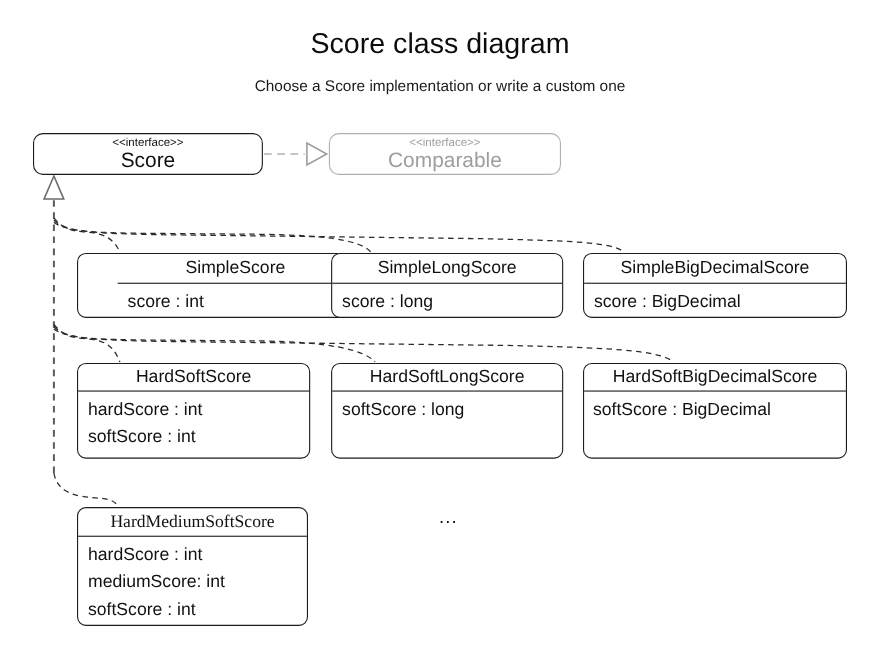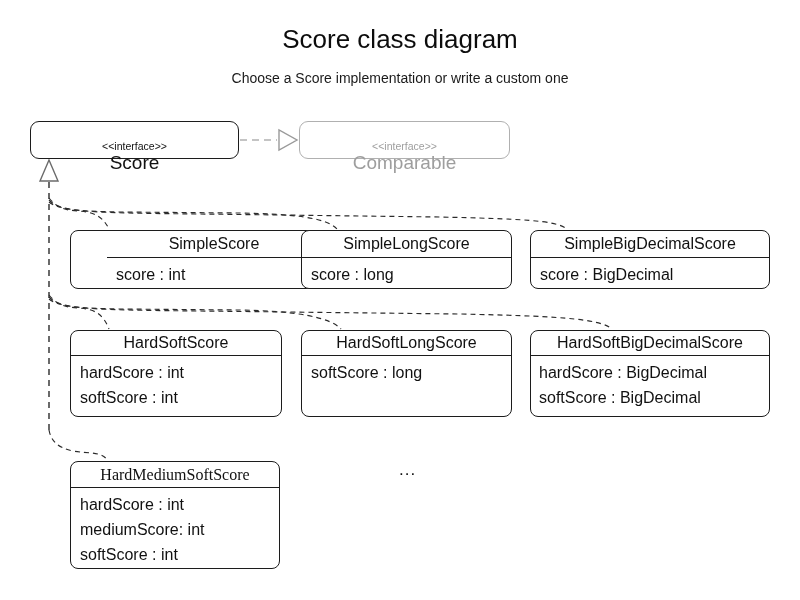--- a/index.html
+++ b/index.html
@@ -20,21 +20,21 @@
   .page-subtitle {
     position: absolute; left: 0; top: 70px; width: 800px;
     text-align: center; font-size: 14px; color: #1a1a1a;
   }
 
   svg.connectors { position: absolute; left: 0; top: 0; width: 800px; height: 600px; }
 
   .iface {
     position: absolute; box-sizing: border-box;
     background: #fff; border: 1.6px solid #1c1c1c; border-radius: 9px;
-    text-align: center; padding-top: 18px;
+    text-align: center; padding-top: 2px;
   }
   .iface .stereo { font-size: 10.5px; line-height: 13px; }
   .iface .iname  { font-size: 19px; line-height: 20px; }
   .iface.muted { border-color: #b0b0b0; color: #9e9e9e; }
 
   .uml-class {
     position: absolute; box-sizing: border-box;
     background: #fff; border: 1.6px solid #1c1c1c; border-radius: 8px;
   }
   .uml-class .ctitle {
@@ -117,21 +117,20 @@
   <div class="uml-class" style="left:301px; top:330px; width:211px; height:87px;">
     <div class="ctitle" style="height:25px;">HardSoftLongScore</div>
     <div class="attrs">
       <div>softScore : long</div>
     </div>
   </div>
 
   <div class="uml-class" style="left:530px; top:330px; width:240px; height:87px;">
     <div class="ctitle" style="height:25px;">HardSoftBigDecimalScore</div>
     <div class="attrs" style="padding-left:8px; padding-right:6px;">
-      <div>hardScore : BigDecimal</div>
       <div>softScore : BigDecimal</div>
     </div>
   </div>
 
   <div class="uml-class" style="left:70px; top:461px; width:210px; height:108px;">
     <div class="ctitle" style="height:26px;font-family:Liberation Serif, serif;">HardMediumSoftScore</div>
     <div class="attrs">
       <div>hardScore : int</div>
       <div>mediumScore: int</div>
       <div>softScore : int</div>

